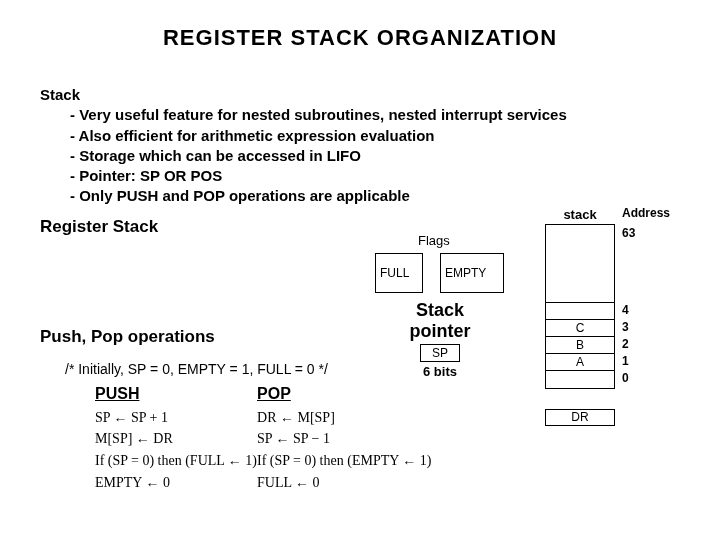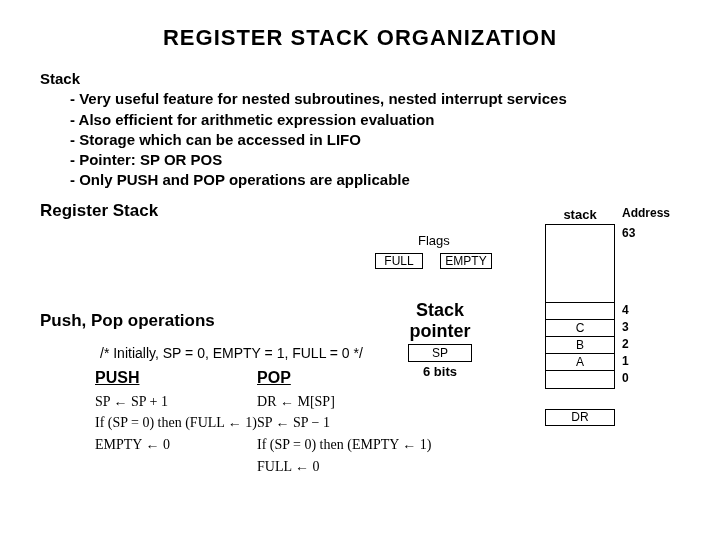--- a/index.html
+++ b/index.html
@@ -9,65 +9,65 @@
     font-family: Arial, Helvetica, sans-serif;
     background: #fff;
     color: #000;
     position: relative;
     padding: 25px 40px;
   }
   h1 {
     text-align: center;
     font-size: 22px;
     font-weight: bold;
-    margin-bottom: 18px;
+    margin-bottom: 34px;
     letter-spacing: 1px;
   }
   .stack-desc { font-size: 15px; font-weight: bold; line-height: 1.35; margin-bottom: 10px; }
   .stack-desc .indent { padding-left: 30px; display: block; }
   .reg-title { font-size: 17px; font-weight: bold; margin-top: 6px; }
   .pushpop-title { font-size: 17px; font-weight: bold; margin-top: 90px; }
 
   
   .diagram {
     position: absolute;
     left: 320px;
     top: 225px;
     width: 360px;
     height: 200px;
     font-size: 13px;
   }
   .flags-label { position: absolute; left: 98px; top: 8px; font-weight: normal; }
-  .box { border: 1.5px solid #000; text-align: center; font-size: 12px; padding: 0 4px; background: #fff; }
+  .box { border: 1.5px solid #000; font-size: 12px; padding: 12px 4px; background: #fff; }
   .full-box { position: absolute; left: 55px; top: 28px; width: 48px; }
-  .empty-box { position: absolute; left: 120px; top: 28px; width: 52px; }
+  .empty-box { position: absolute; left: 120px; top: 28px; width: 64px; }
   .sp-section { position: absolute; left: 70px; top: 75px; text-align: center; width: 100px; }
   .sp-section .lbl { font-size: 18px; font-weight: bold; }
-  .sp-box { border: 1.5px solid #000; width: 64px; margin: 2px auto 0; font-size: 12px; padding: 1px 0; }
+  .sp-box { border: 1.5px solid #000; width: 40px; margin: 2px auto 0; font-size: 12px; padding: 1px 0; }
   .sp-bits { font-size: 13px; font-weight: bold; margin-top: 2px; }
 
   .stack-col { position: absolute; left: 225px; top: -18px; }
   .stack-label { font-size: 13px; font-weight: bold; text-align: center; margin-bottom: 2px; }
   .stack-rect {
     border: 1.5px solid #000;
     width: 70px;
     position: relative;
   }
   .stack-top { height: 78px; border-bottom: 1.5px solid #000; }
   .stack-row { height: 17px; border-bottom: 1.5px solid #000; text-align: center; font-size: 12px; line-height: 17px; }
   .stack-row:last-child { border-bottom: none; }
   .addr-col { position: absolute; left: 302px; top: -18px; font-size: 12px; font-weight: bold; line-height: 1; }
   .addr-col div { height: 17px; }
   .addr-title { margin-bottom: 3px; }
   .addr-63 { margin-bottom: 60px; }
   .dr-box { border: 1.5px solid #000; width: 70px; height: 17px; margin-top: 20px; text-align: center; font-size: 12px; line-height: 15px; }
 
   
   .ops { margin-top: 14px; font-size: 14px; }
-  .init { margin-left: 60px; margin-bottom: 8px; }
+  .init { margin-left: 25px; margin-bottom: 8px; }
   .cols { display: flex; margin-left: 55px; }
   .col h3 { font-size: 16px; text-decoration: underline; font-weight: bold; margin-bottom: 4px; }
   .col div { line-height: 1.55; font-size: 14px; }
   .arrow { font-family: Liberation Serif, serif; }
 </style>
 </head>
 <body>
 
 <h1>REGISTER  STACK  ORGANIZATION</h1>
 
@@ -118,20 +118,21 @@
 </div>
 
 <div class="pushpop-title">Push, Pop operations</div>
 
 <div class="ops">
   <div class="init">/*  Initially, SP = 0, EMPTY = 1, FULL = 0  */</div>
   <div class="cols">
     <div class="col">
       <h3>PUSH</h3>
       <div class="arrow">SP ← SP + 1</div>
+      <div class="arrow">M[SP] ← DR</div>
       <div class="arrow">If (SP = 0) then (FULL ← 1)</div>
       <div class="arrow">EMPTY ← 0</div>
     </div>
     <div class="col">
       <h3>POP</h3>
       <div class="arrow">DR ← M[SP]</div>
       <div class="arrow">SP ← SP − 1</div>
       <div class="arrow">If (SP = 0) then (EMPTY ← 1)</div>
       <div class="arrow">FULL ← 0</div>
     </div>

